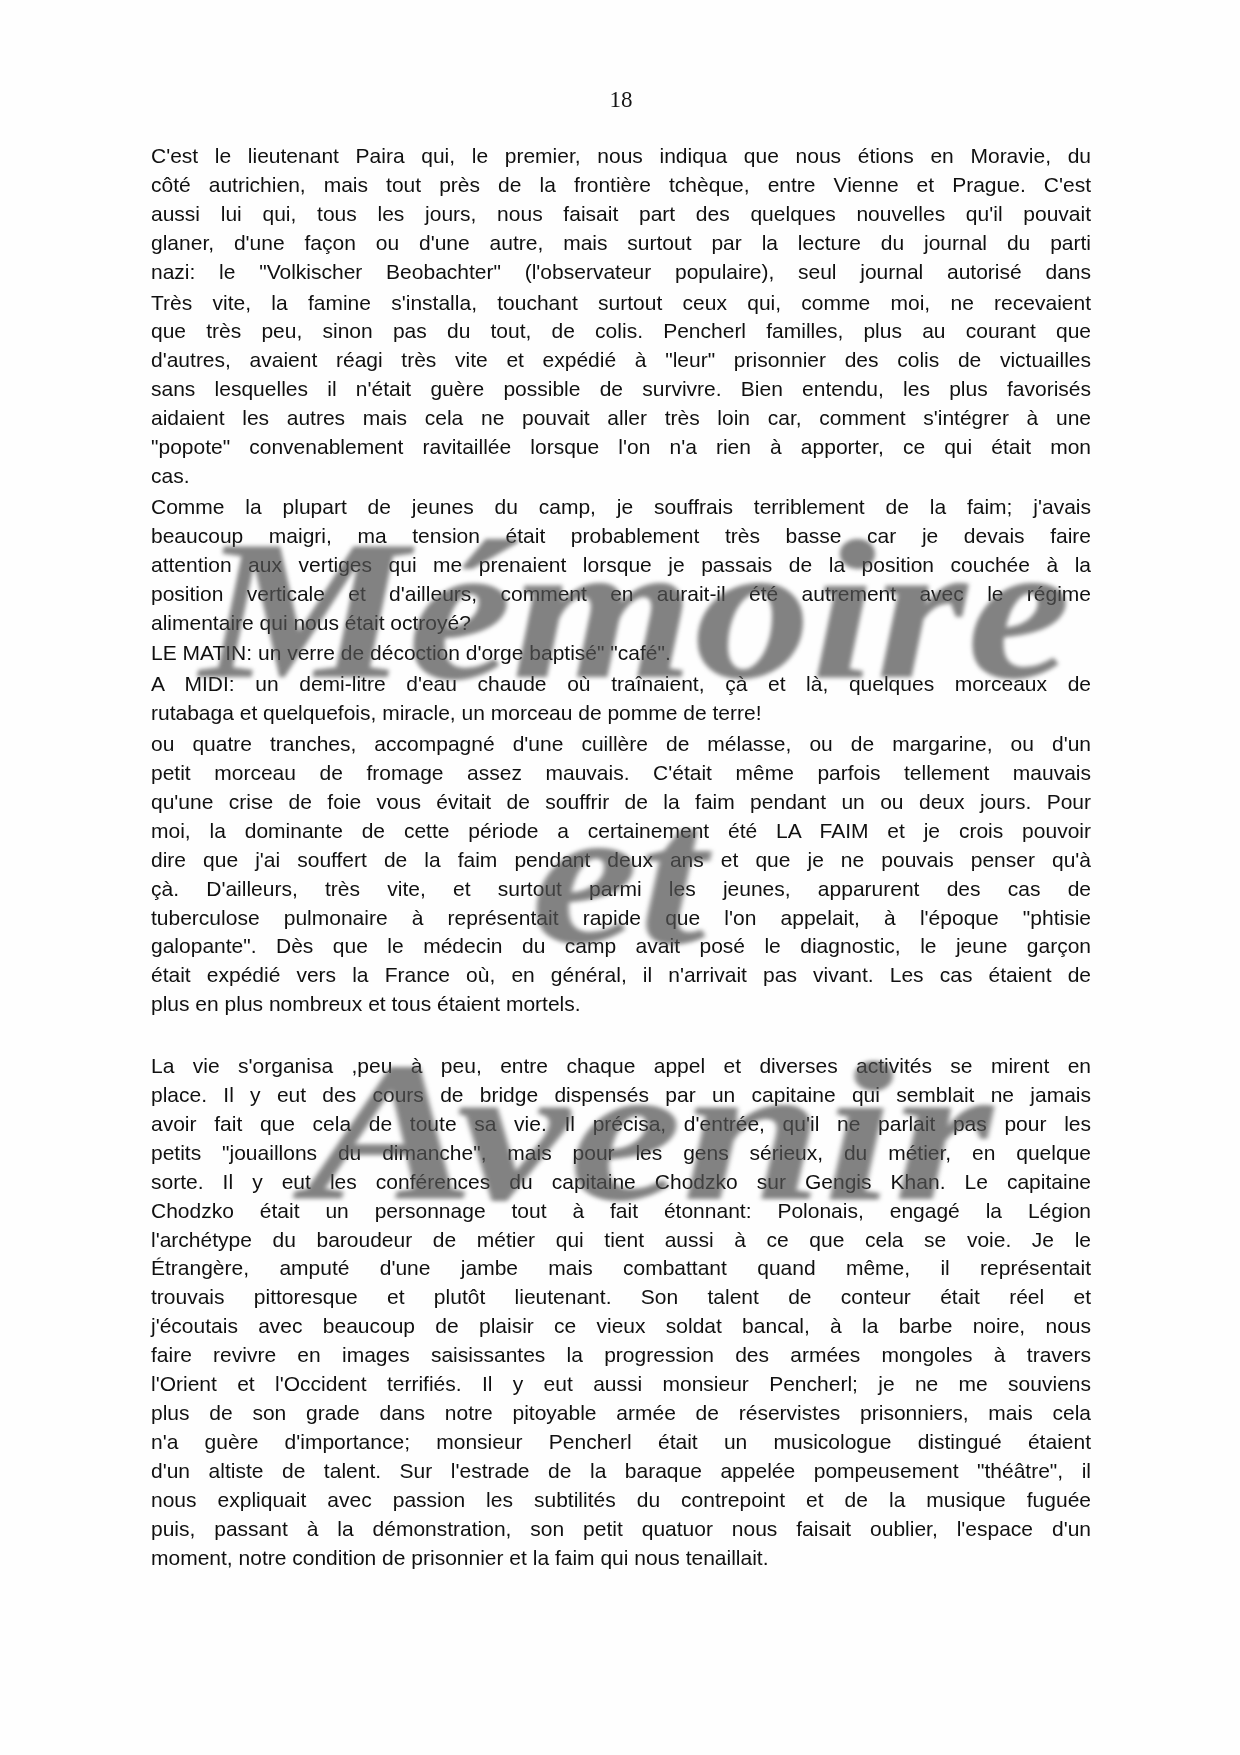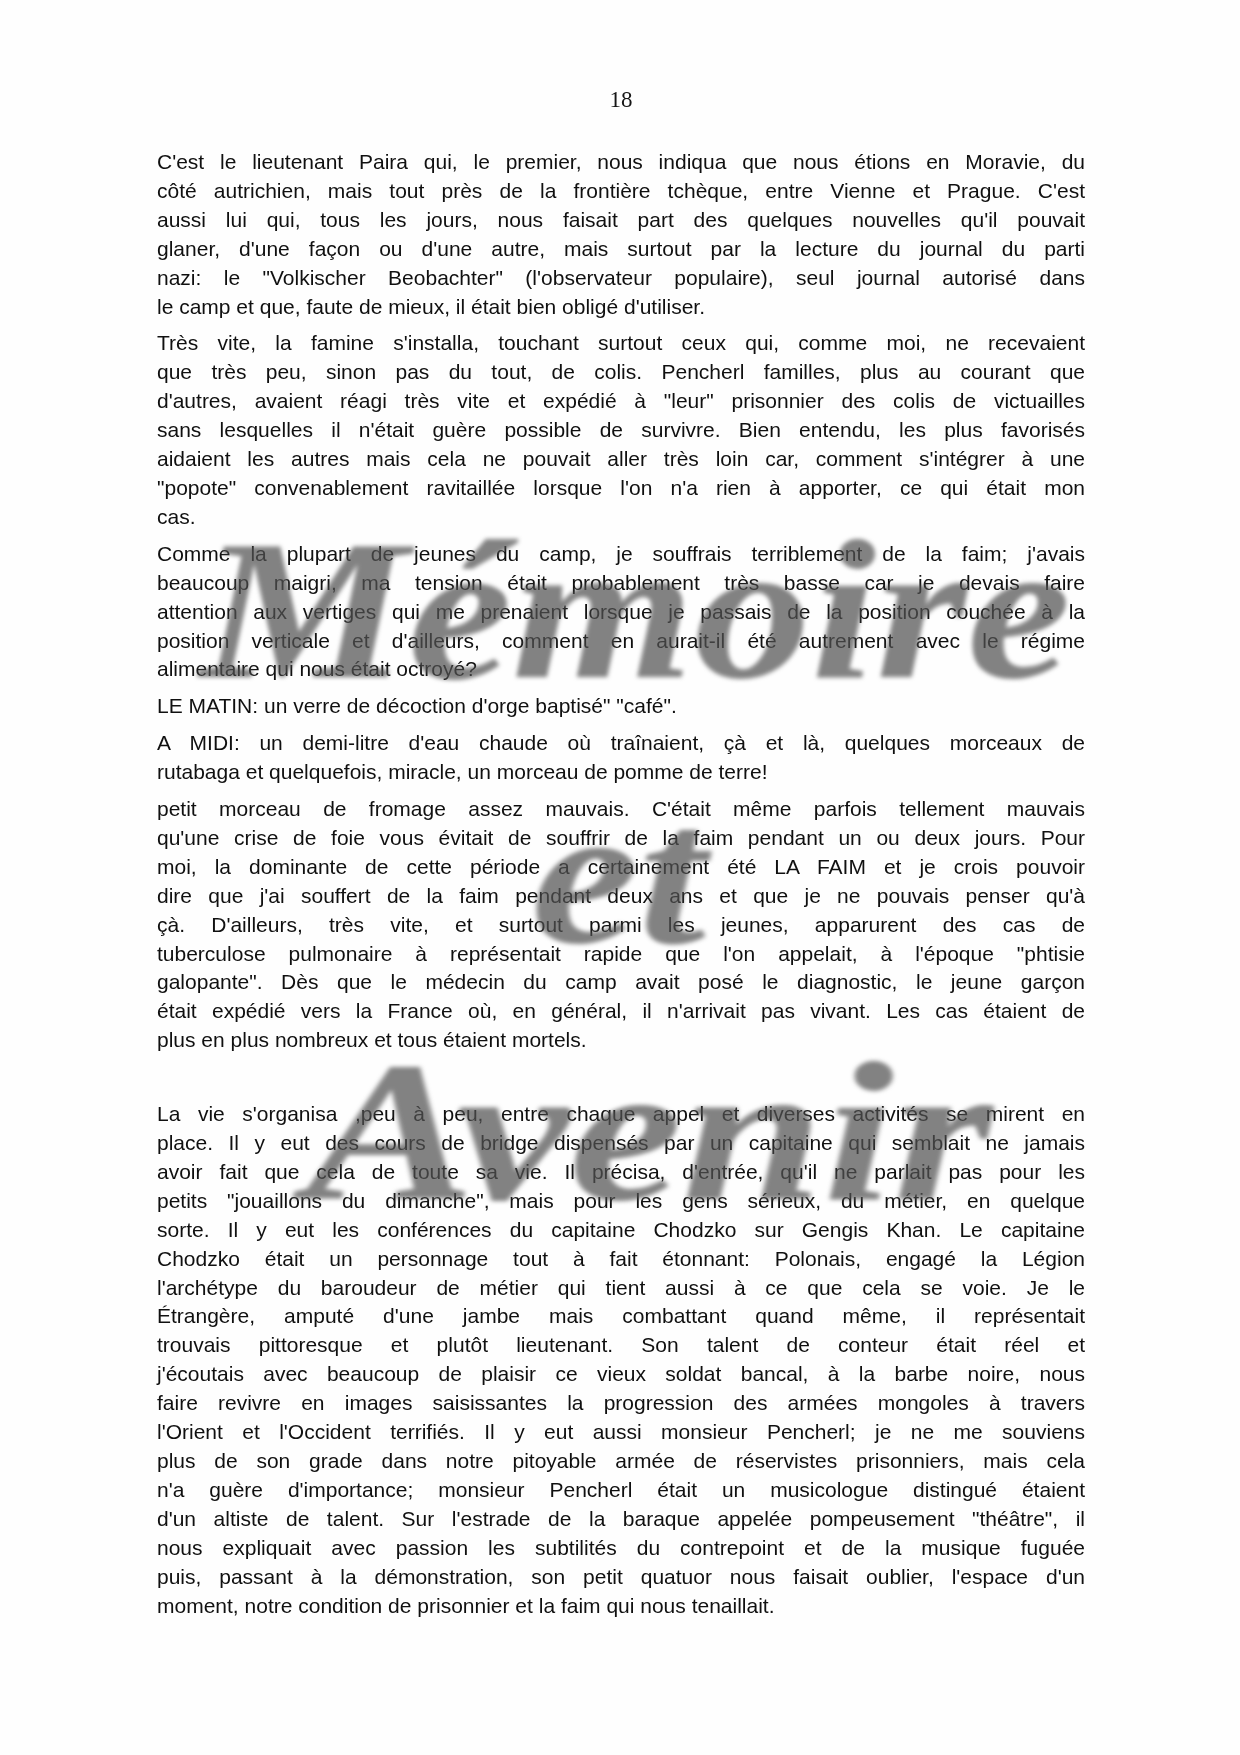--- a/index.html
+++ b/index.html
@@ -27,21 +27,21 @@
   .body-text {
     position: absolute;
     top: 140px;
     left: 149px;
     width: 944px;
     font-size: 21px;
     line-height: 28.9px;
     color: #101010;
     z-index: 1;
   }
-  .para { margin: 8px; }
+  .para { margin: 2px; }
   .line {
     text-align: justify;
     text-align-last: justify;
   }
   .line.para-end {
     text-align-last: left;
   }
   .watermark {
     position: absolute;
     left: 0; top: 0; right: 0; bottom: 0;
@@ -69,21 +69,20 @@
 <div class="page">
   <div class="page-number">18</div>
 
   <div class="body-text" id="body-text">
       <div class="para">
         <div class="line">C'est le lieutenant Paira qui, le premier, nous indiqua que nous étions en Moravie, du</div>
         <div class="line">côté autrichien, mais tout près de la frontière tchèque, entre Vienne et Prague. C'est</div>
         <div class="line">aussi lui qui, tous les jours, nous faisait part des quelques nouvelles qu'il pouvait</div>
         <div class="line">glaner, d'une façon ou d'une autre, mais surtout par la lecture du journal du parti</div>
         <div class="line">nazi: le "Volkischer Beobachter" (l'observateur populaire), seul journal autorisé dans</div>
-        <div class="line para-end">le camp et que, faute de mieux, il était bien obligé d'utiliser.</div>
       </div>
       <div class="para">
         <div class="line">Très vite, la famine s'installa, touchant surtout ceux qui, comme moi, ne recevaient</div>
         <div class="line">que très peu, sinon pas du tout, de colis. Pencherl familles, plus au courant que</div>
         <div class="line">d'autres, avaient réagi très vite et expédié à "leur" prisonnier des colis de victuailles</div>
         <div class="line">sans lesquelles il n'était guère possible de survivre. Bien entendu, les plus favorisés</div>
         <div class="line">aidaient les autres mais cela ne pouvait aller très loin car, comment s'intégrer à une</div>
         <div class="line">"popote" convenablement ravitaillée lorsque l'on n'a rien à apporter, ce qui était mon</div>
         <div class="line para-end">cas.</div>
       </div>
@@ -95,20 +94,21 @@
         <div class="line para-end">alimentaire qui nous était octroyé?</div>
       </div>
       <div class="para">
         <div class="line para-end">LE MATIN: un verre de décoction d'orge baptisé" "café".</div>
       </div>
       <div class="para">
         <div class="line">A MIDI: un demi-litre d'eau chaude où traînaient, çà et là, quelques morceaux de</div>
         <div class="line para-end">rutabaga et quelquefois, miracle, un morceau de pomme de terre!</div>
       </div>
       <div class="para">
+        <div class="line">ou quatre tranches, accompagné d'une cuillère de mélasse, ou de margarine, ou d'un</div>
         <div class="line">petit morceau de fromage assez mauvais. C'était même parfois tellement mauvais</div>
         <div class="line">qu'une crise de foie vous évitait de souffrir de la faim pendant un ou deux jours. Pour</div>
         <div class="line">moi, la dominante de cette période a certainement été LA FAIM et je crois pouvoir</div>
         <div class="line">dire que j'ai souffert de la faim pendant deux ans et que je ne pouvais penser qu'à</div>
         <div class="line">çà. D'ailleurs, très vite, et surtout parmi les jeunes, apparurent des cas de</div>
         <div class="line">tuberculose pulmonaire à représentait rapide que l'on appelait, à l'époque "phtisie</div>
         <div class="line">galopante". Dès que le médecin du camp avait posé le diagnostic, le jeune garçon</div>
         <div class="line">était expédié vers la France où, en général, il n'arrivait pas vivant. Les cas étaient de</div>
         <div class="line para-end">plus en plus nombreux et tous étaient mortels.</div>
       </div>

